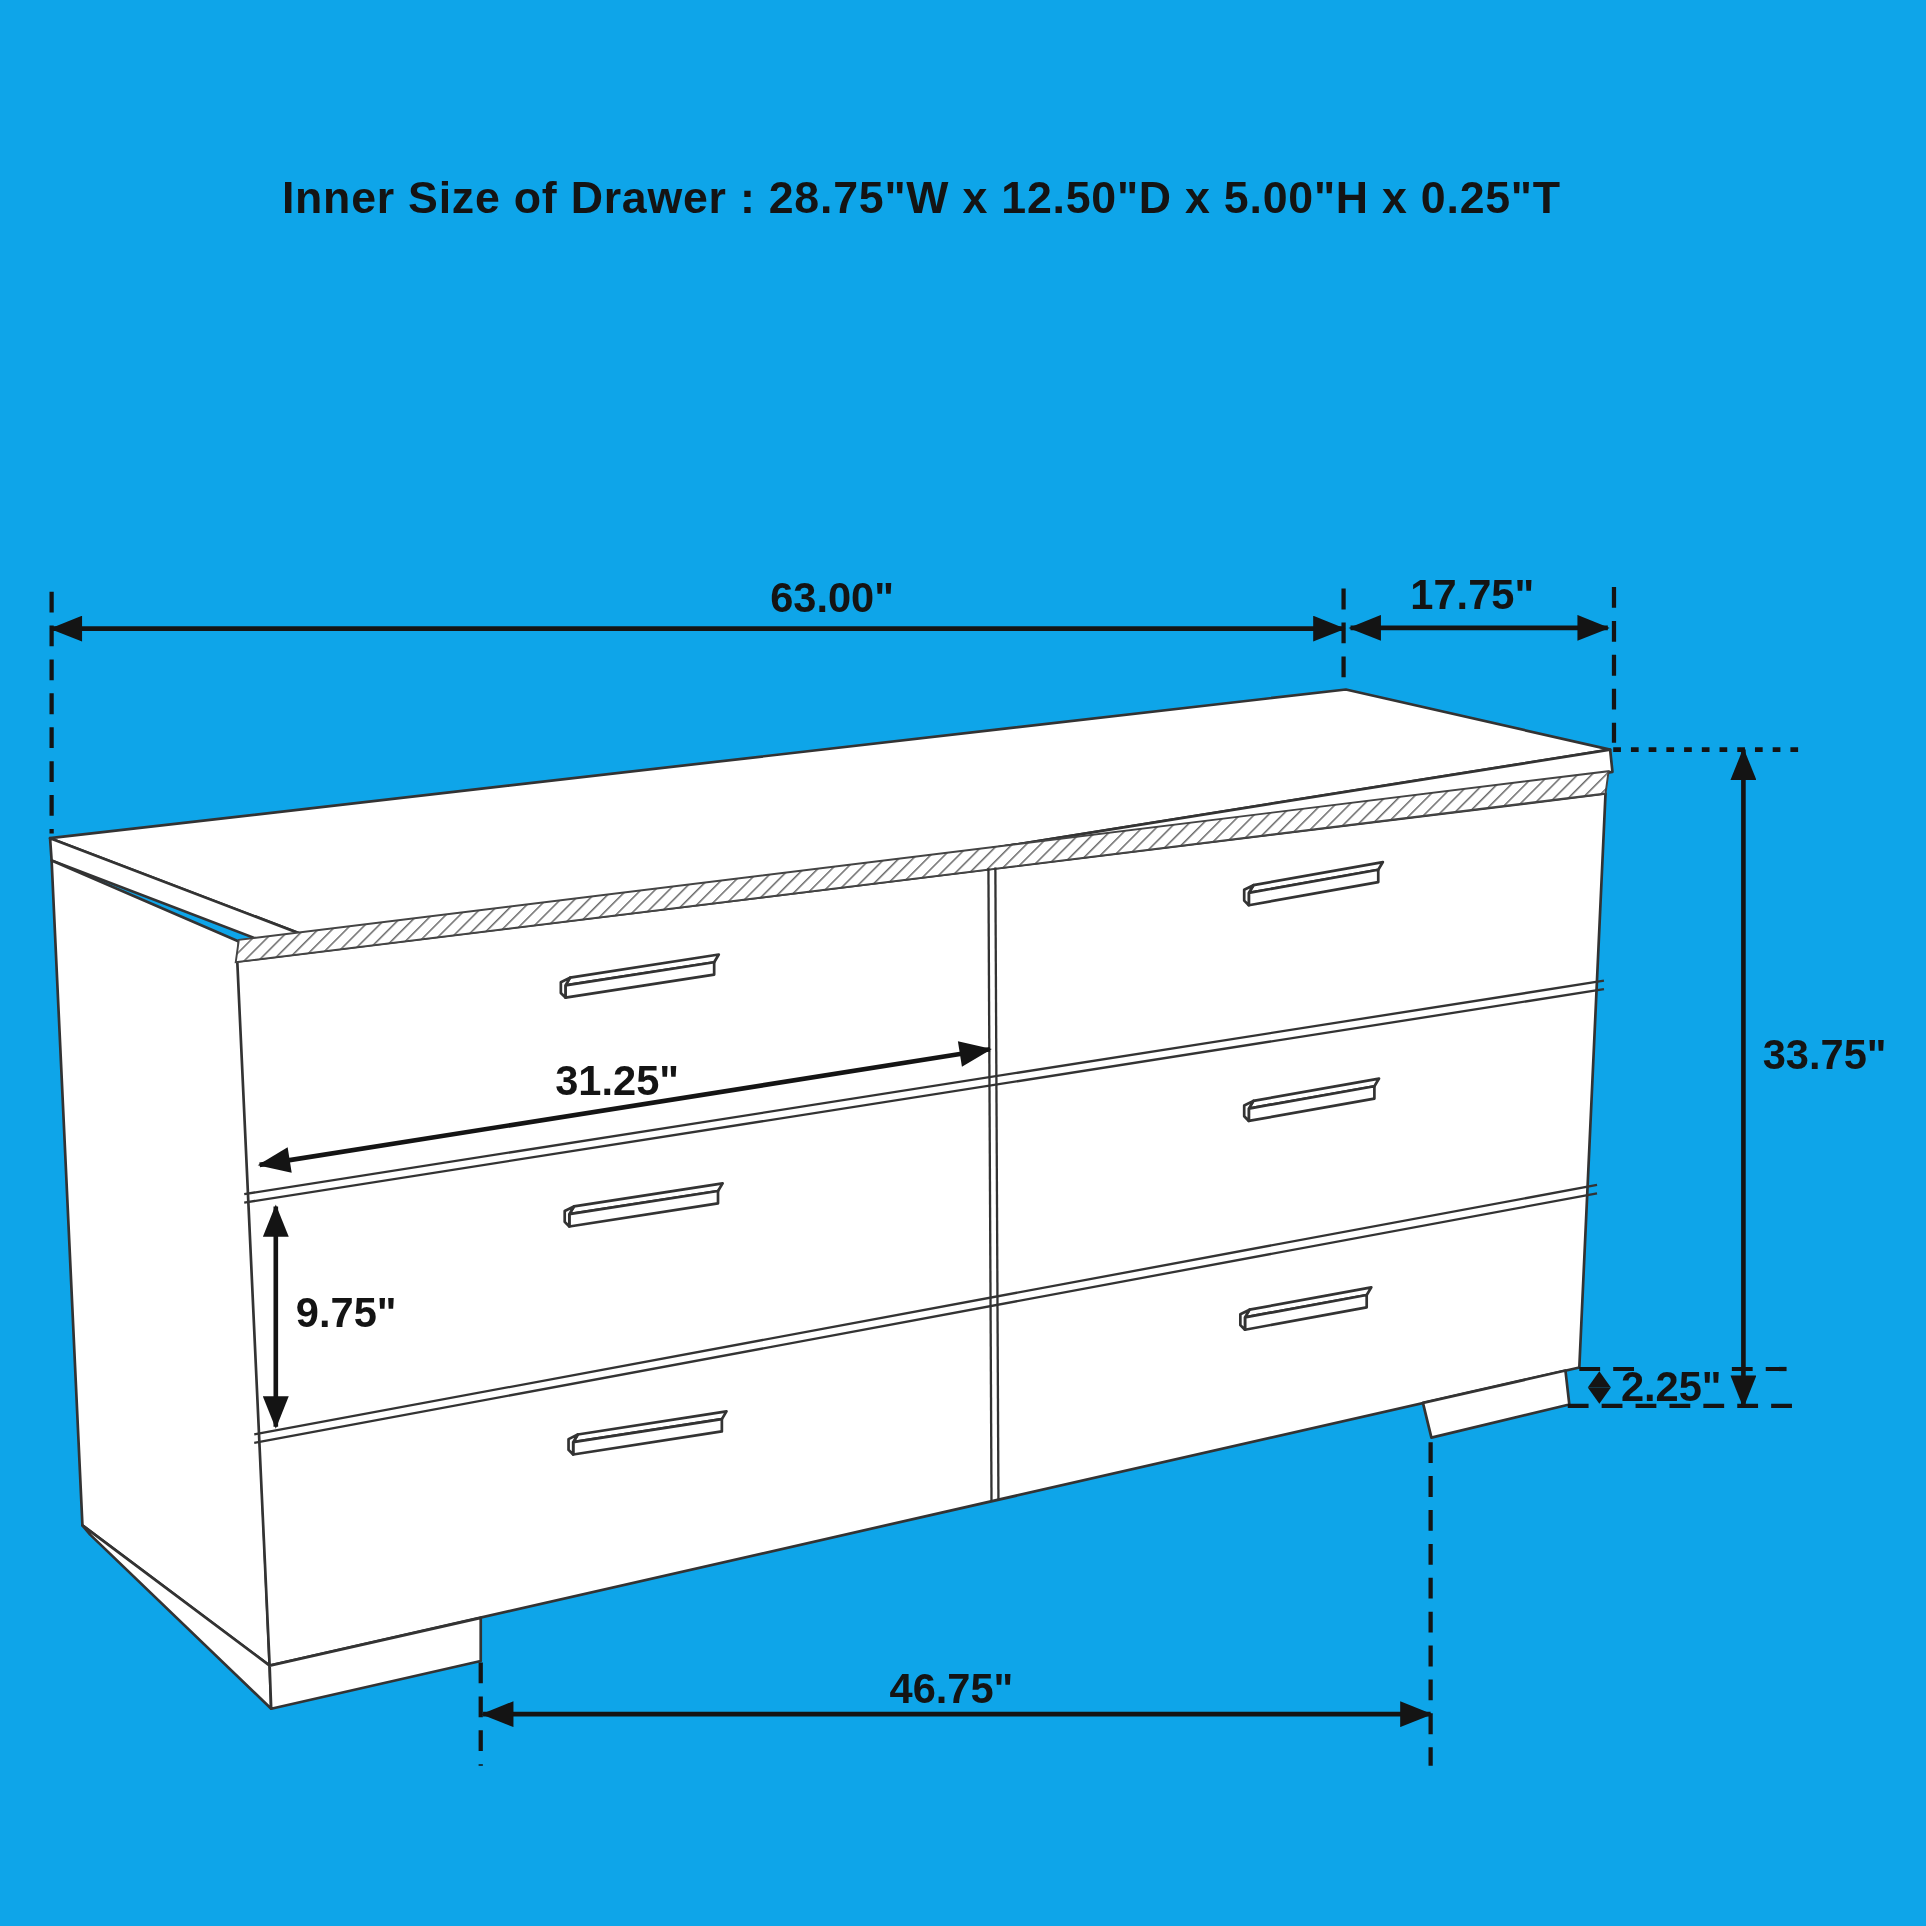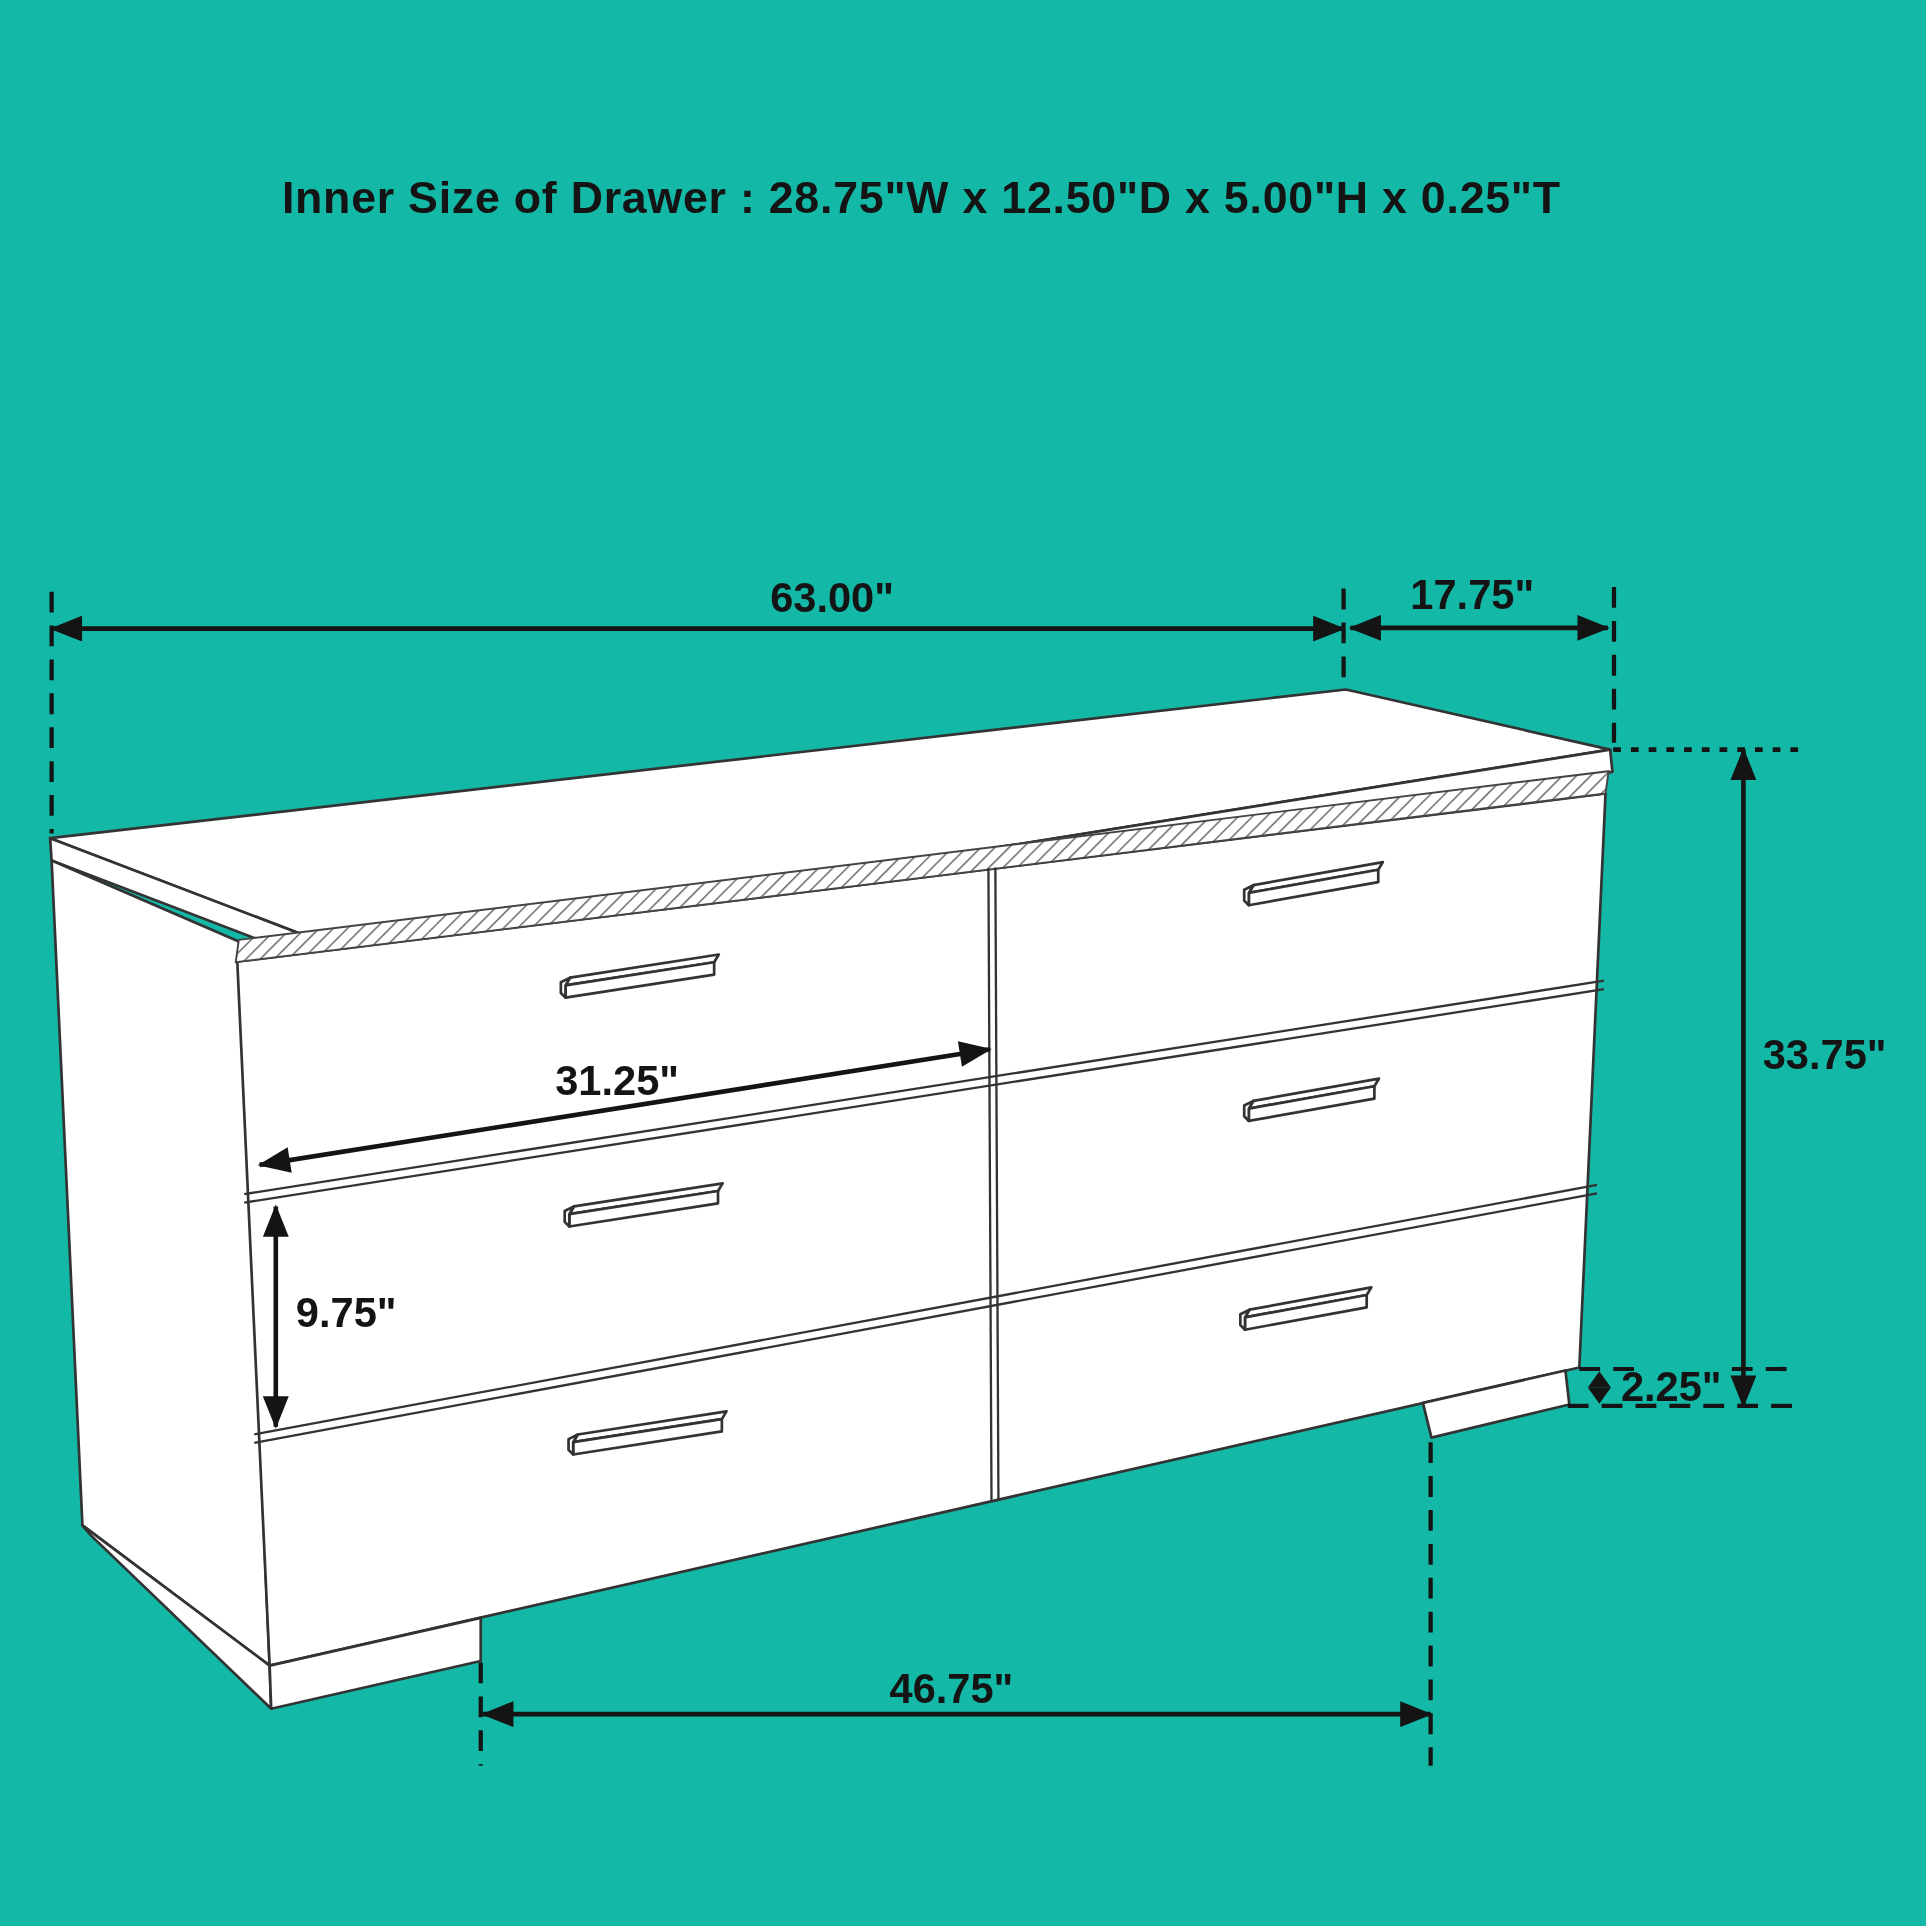--- a/index.html
+++ b/index.html
@@ -1,16 +1,16 @@
 <!DOCTYPE html>
 <html style="font-size:12.3px"><head>
 <meta charset="utf-8">
 <style>
   html,body{margin:0;padding:0;background:#ffffff;}
-  .page{width:1926px;height:1926px;position:relative;background:#14b8a6;
+  .page{width:1926px;height:1926px;position:relative;background:#0ea5e9;
         font-family:"Liberation Sans", sans-serif;}
   svg{display:block;}
   .furn{fill:#ffffff;stroke:#333333;stroke-width:3.5;stroke-linejoin:round;}
   .furn-line{stroke:#333333;stroke-width:3;fill:none;}
   .dim-line{stroke:#141414;stroke-width:6;fill:none;}
   .ext-line{stroke:#141414;stroke-width:5.5;fill:none;stroke-dasharray:27 17;}
   .dot-line{stroke:#141414;stroke-width:6;fill:none;stroke-dasharray:10 13;}
   .dim-label{fill:#141414;font-size:54px;font-weight:bold;}
   .title-label{fill:#141414;font-size:58px;font-weight:bold;letter-spacing:1px;}
   .ah{fill:#141414;stroke:none;}

